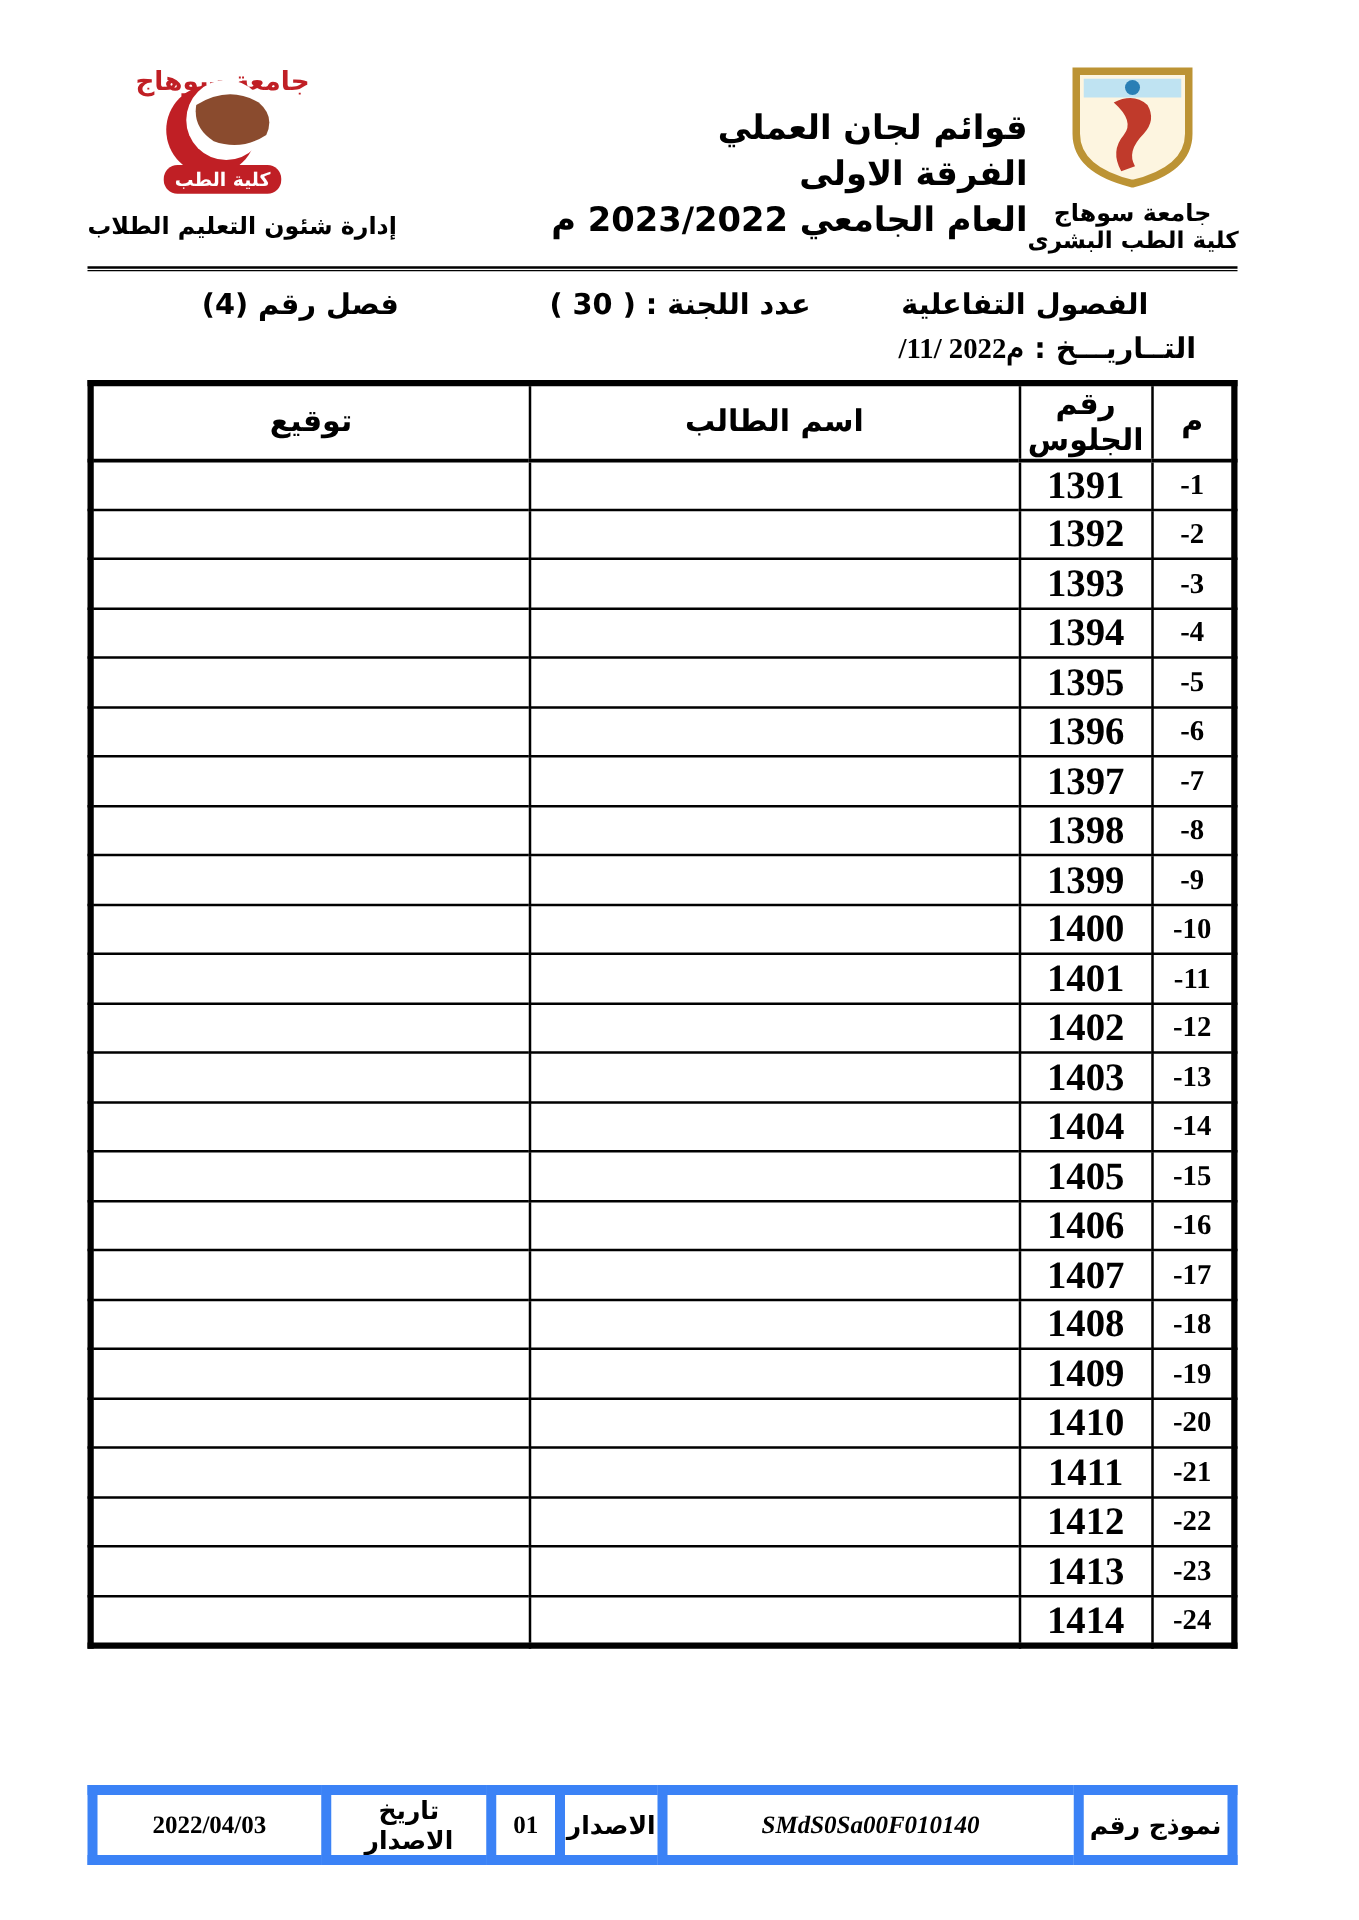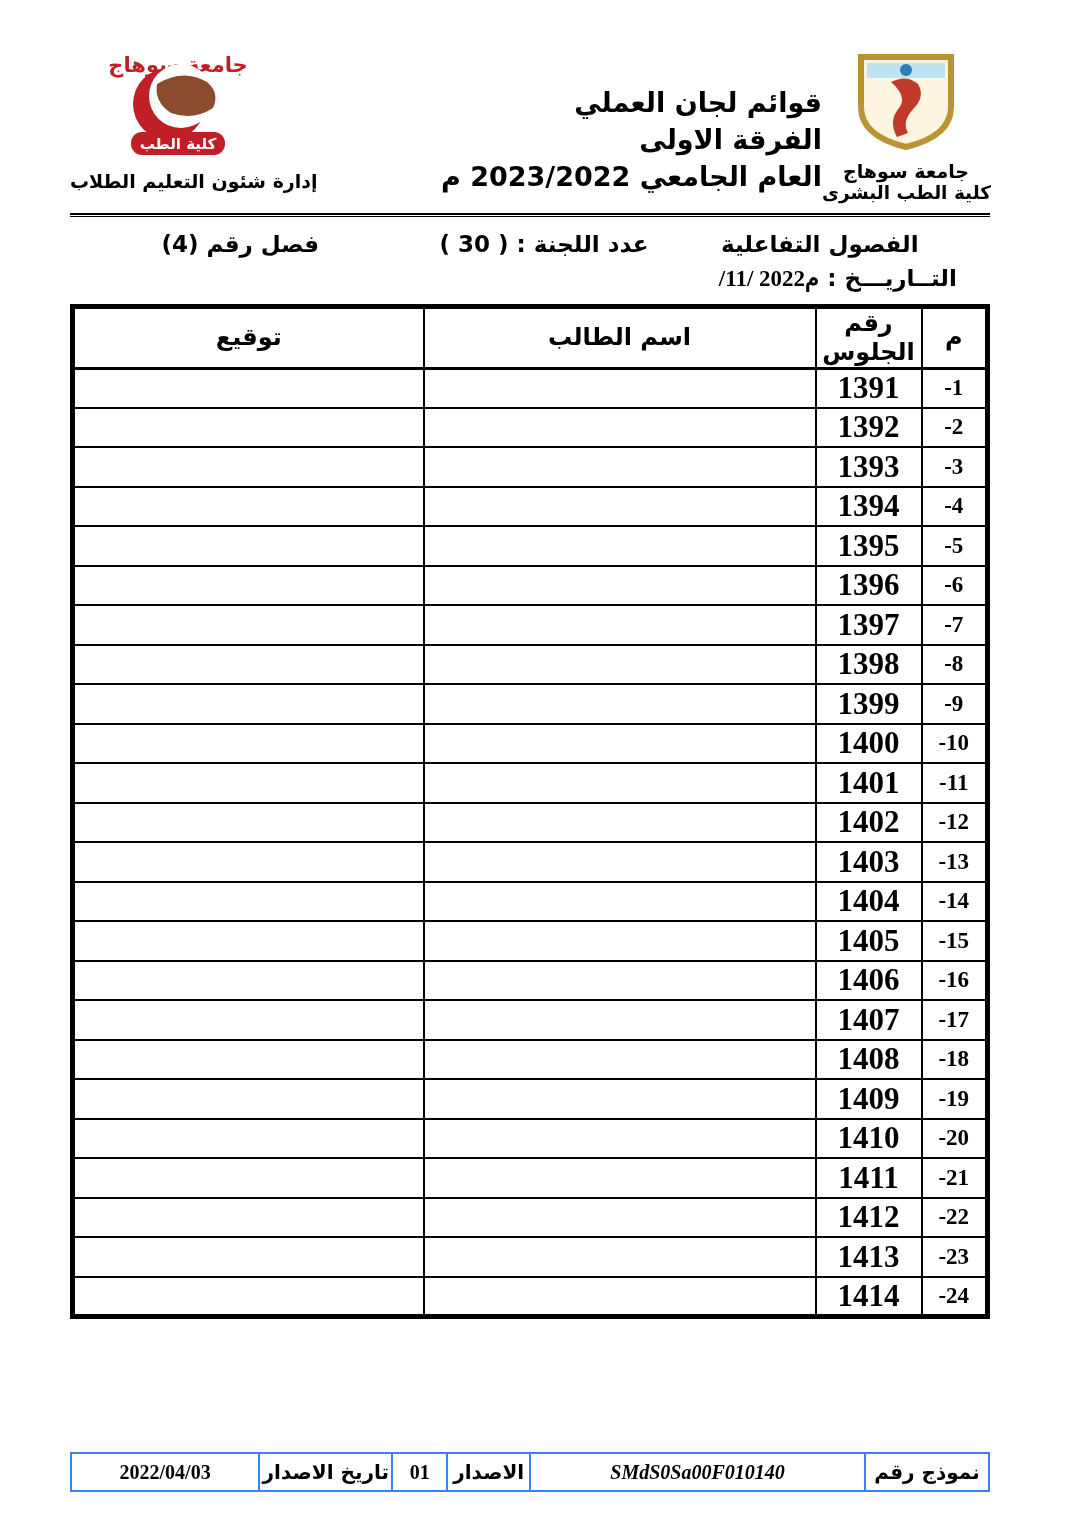--- a/index.html
+++ b/index.html
@@ -80,21 +80,21 @@
 
   
   .footer-table {
     direction:rtl;
     width:100%;
     border-collapse:collapse;
     margin-top:auto;
     font-weight:bold;
   }
   .footer-table td {
-    border:2px solid #3b82f6;
+    border:8px solid #3b82f6;
     height:38px;
     text-align:center; vertical-align:middle;
     font-size:20px;
   }
   .f-form  { width:13.5%; }
   .f-code  { width:36.5%; font-family:"Liberation Serif", serif; font-size:21px;font-style:italic; }
   .f-issue { width:9%; }
   .f-ver   { width:6%;  font-family:"Liberation Serif", serif; font-size:21px; }
   .f-datelbl { width:14.5%; }
   .f-date  { direction:ltr; font-family:"Liberation Serif", serif; font-size:21px; }

